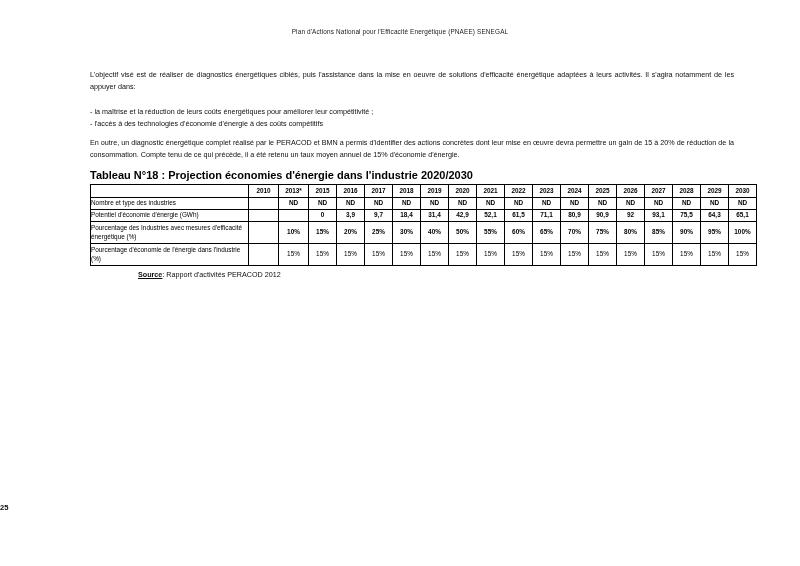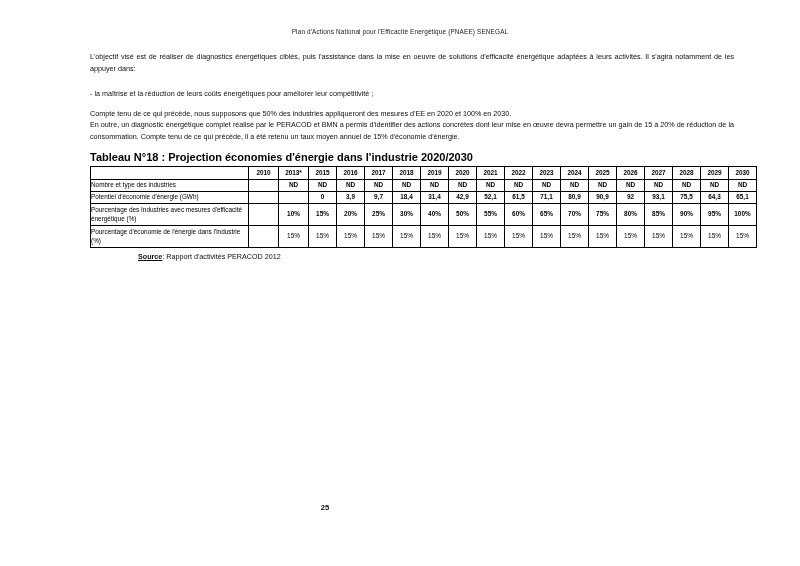--- a/index.html
+++ b/index.html
@@ -26,21 +26,21 @@
     top: 28px;
     left: 0;
     width: 800px;
     text-align: center;
     font-size: 6.4px;
     letter-spacing: 0.15px;
     color: #1a1a1a;
   }
   .content {
     position: absolute;
-    top: 51px;
+    top: 69px;
     left: 90px;
     width: 644px;
   }
   .para {
     font-size: 7.2px;
     line-height: 11.6px;
     text-align: justify;
     color: #0d0d0d;
     margin: 0;
   }
@@ -117,48 +117,45 @@
   .source .src-label {
     font-weight: bold;
     text-decoration: underline;
     padding-left: 48px;
   }
   .pagenum {
     position: absolute;
     top: 503px;
     left: 0;
     width: 650px;
-    text-align: center;
     font-size: 7.6px;
     color: #0d0d0d;
     font-weight: bold;
   }
 </style>
 </head>
 <body>
 
 <div class="page">
 
   <div class="header">Plan d'Actions National pour l'Efficacité Energétique (PNAEE)  SENEGAL</div>
 
   <div class="content">
 
     <div class="para-block">
       <p class="para">L'objectif visé est de réaliser de diagnostics énergétiques ciblés, puis l'assistance dans la mise en oeuvre de solutions d'efficacité énergétique adaptées à leurs activités. Il s'agira notamment de les appuyer dans:</p>
     </div>
 
     <div class="bullets">
       <div class="bullet">- la maîtrise et la réduction de leurs coûts énergétiques pour améliorer leur compétitivité ;</div>
+      <div class="bullet">- l'accès à des technologies d'économie d'énergie à des coûts compétitifs</div>
     </div>
 
     <div class="spacer-sm"></div>
 
-    <div class="para-block">
-      <p class="para nojust">Compte tenu de ce qui précède,  nous supposons que 50% des industries appliqueront des mesures d'EE en 2020 et 100% en 2030.</p>
-    </div>
 
     <div class="para-block">
       <p class="para">En outre, un diagnostic énergétique complet réalisé par le PERACOD et BMN  a permis d'identifier des actions concrètes dont leur mise en œuvre devra permettre  un gain de 15 à 20% de réduction de la consommation. Compte tenu de ce qui précède, il a été retenu un taux moyen annuel de 15% d'économie d'énergie.</p>
     </div>
 
     <div class="spacer-sm"></div>
 
     <div class="table-caption">Tableau N°18 : Projection économies d'énergie dans l'industrie 2020/2030</div>
 
     <table class="proj">

